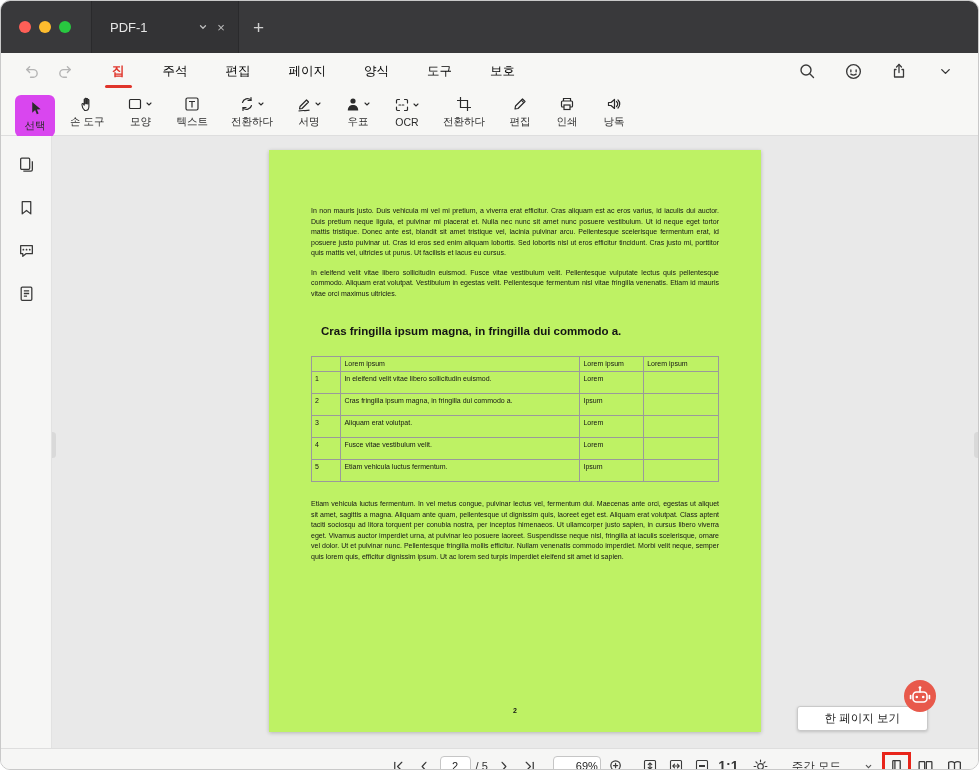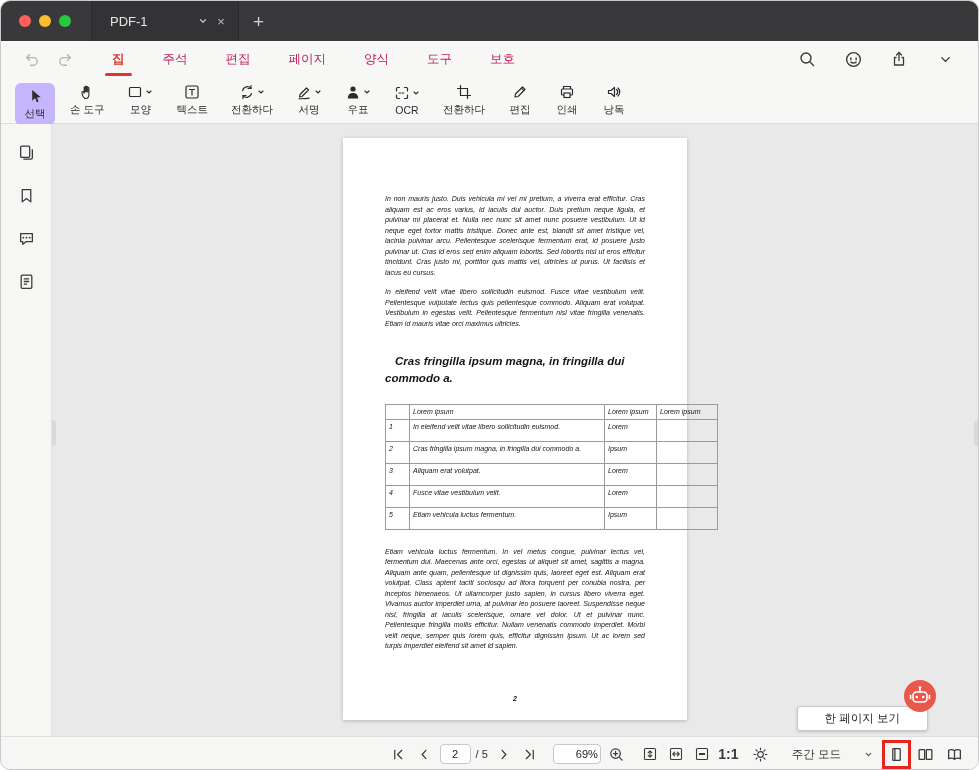--- a/index.html
+++ b/index.html
@@ -6,75 +6,74 @@
   html,body { background:#ffffff; }
   body { font-family: "Liberation Sans", "DejaVu Sans", sans-serif; }
 
   .window {
     position: relative; width: 979px; height: 770px;
     border-radius: 10px; overflow: hidden;
     border: 1px solid #c9c9c9; background: #f7f7f5;
   }
 
   
-  .titlebar { height: 40px; background: #39393b; display: flex; align-items: center; }
+  .titlebar { height: 52px; background: #39393b; display: flex; align-items: center; }
   .lights { display: flex; gap: 8px; padding: 0 20px 0 18px; }
   .light { width: 12px; height: 12px; border-radius: 50%; }
   .light.red { background:#ff5f57; } .light.yellow { background:#febc2e; } .light.green { background:#28c840; }
   .doc-tab {
     height: 100%; width: 148px; display: flex; align-items: center;
     background: #333335; border-left: 1px solid #2a2a2c; border-right: 1px solid #2a2a2c;
     padding: 0 8px 0 18px; color: #e6e6e6; font-size: 13px;
   }
   .doc-tab .tab-title { flex: 1; }
   .tab-ic { display:flex; align-items:center; justify-content:center; width: 18px; height: 18px; color:#bdbdbd; }
   .new-tab-btn { color:#cfcfcf; font-size: 19px; padding: 0 14px; line-height: 1; }
 
   
   .ribbon { height: 36px; display: flex; align-items: stretch; background: #f7f7f5; padding-left: 18px; position: relative; }
   .hist { display:flex; align-items:center; gap: 10px; }
   .hist .icon-btn { width: 24px; height: 24px; display:flex; align-items:center; justify-content:center; }
   .rtabs { display: flex; margin-left: 16px; }
   .rtab {
-    display: flex; align-items: center; padding: 0 19px; font-size: 12.5px; color: #be185d;
+    display: flex; align-items: center; padding: 0 19px; font-size: 12.5px; color: #000000;
     position: relative; white-space: nowrap;
   }
   .rtab.active { color: #e0352b; font-weight: bold; }
   .rtab.active::after {
     content: ""; position: absolute; left: 12px; right: 12px; bottom: 1px; height: 3px;
     background: #e0352b; border-radius: 2px;
   }
   .ribbon-right { margin-left: auto; display: flex; align-items: center; gap: 24px; padding-right: 22px; }
   .ribbon-right .icon-btn { width: 22px; height: 22px; display:flex; align-items:center; justify-content:center; }
 
   
   .toolbar { height: 47px; background:#f7f7f5; border-bottom: 1px solid #dedede; display: flex; align-items: center; padding-left: 14px; gap: 7px; }
   .tbtn { display: flex; flex-direction: column; align-items: center; justify-content: center; gap: 3px; padding: 4px 8px; border-radius: 6px; min-width: 40px; }
-  .tbtn.selected { background: #c4b5fd; margin-top: 8px; }
+  .tbtn.selected { background: #d946ef; margin-top: 8px; }
   .tico { height: 17px; display: flex; align-items: center; gap: 2px; position: relative; }
   .tlabel { font-size: 10.5px; color: #2b2b2b; white-space: nowrap; }
   .green-dot { position: absolute; top: -2px; right: -5px; width: 5px; height: 5px; border-radius: 50%; background: #35c759; }
   .chev { display: inline-flex; }
 
   
   .main { display: flex; height: 612px; background: #e9e9e9; }
   .sidebar { width: 51px; background: #f6f6f5; border-right: 1px solid #e2e2e2; display: flex; flex-direction: column; align-items: center; padding-top: 16px; gap: 19px; }
   .side-btn { width: 24px; height: 24px; display:flex; align-items:center; justify-content:center; }
   .content { flex: 1; position: relative; overflow: hidden; }
 
   .resize-handle { position: absolute; top: 296px; width: 7px; height: 26px; background: #d9d9d9; border-radius: 4px; }
   .resize-handle.left { left: -3px; }
   .resize-handle.right { right: -3px; }
 
   
   .page {
-    width: 344px; height: 582px; margin: 14px auto 0; background: #ffffff;
+    width: 492px; height: 582px; margin: 14px auto 0; background: #bef264;
     box-shadow: 0 1px 4px rgba(0,0,0,.22); padding: 56px 42px 0; position: relative;
     color: #141414;
-    font-style: italic;
   }
   .para { font-size: 7px; line-height: 1.5; text-align: justify; }
   .para + .para { margin-top: 9px; }
   .doc-heading { margin-top: 24px; font-size: 11.5px; font-weight: bold; line-height: 1.5; text-indent: 10px; max-width: 320px; }
   .doc-table { width: 100%; border-collapse: collapse; margin-top: 16px; font-size: 7px; table-layout: fixed; }
   .doc-table td, .doc-table th { border: 1px solid #9a9a9a; padding: 2px 3px; text-align: left; vertical-align: top; font-weight: normal; line-height: 1.45; }
   .doc-table .hrow td { height: 13px; }
   .doc-table .drow td { height: 22px; }
   .c0 { width: 24px; } .c1 { width: 195px; } .c2 { width: 52px; } .c3 { width: 61px; }
   .pagenum { position: absolute; bottom: 18px; left: 0; right: 0; text-align: center; font-size: 7px; font-weight: bold; }

